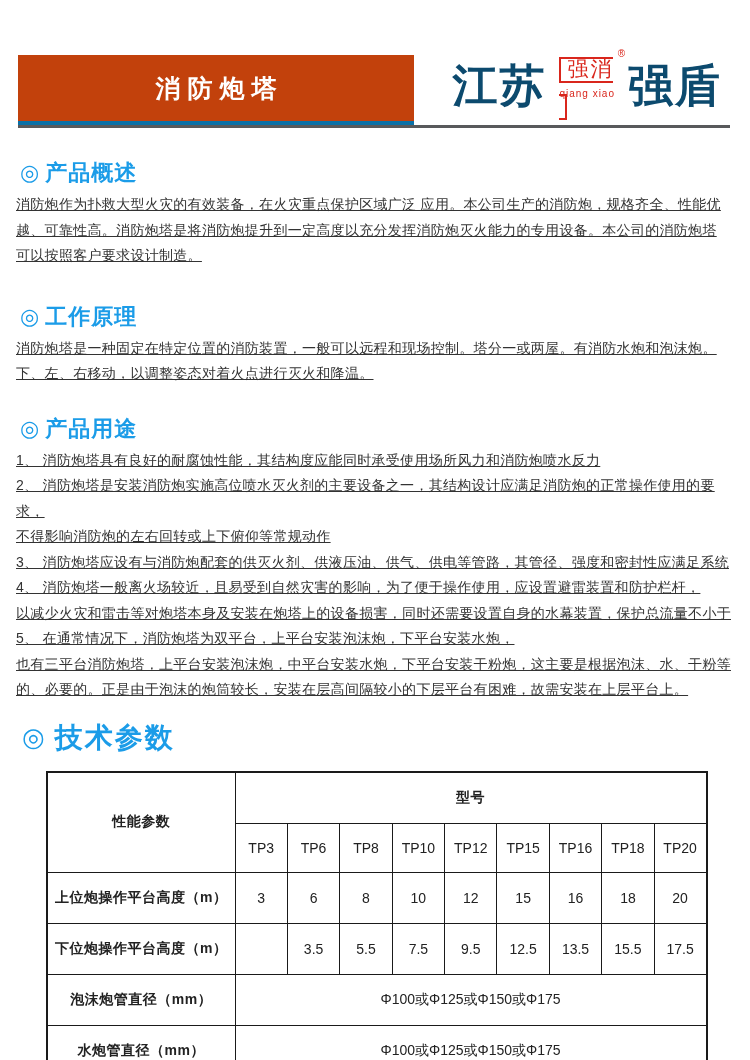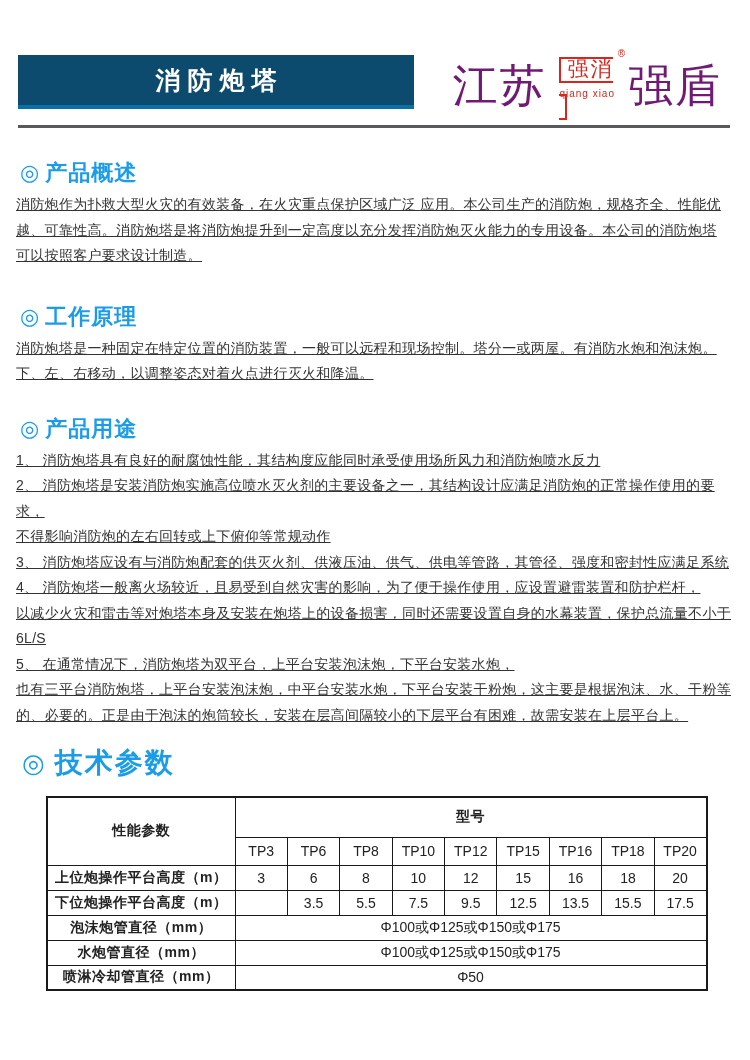--- a/index.html
+++ b/index.html
@@ -1,28 +1,28 @@
 <!DOCTYPE html>
 <html><head>
 <meta charset="utf-8">
 <style>
   * { box-sizing: border-box; margin: 0; padding: 0; }
   html, body { width: 750px; height: 1060px; background: #ffffff; overflow: hidden; }
   body { font-family: "Liberation Sans", "DejaVu Sans", sans-serif; color: #333; }
 
   .header { display: flex; justify-content: space-between; align-items: flex-start;
             margin: 55px 20px 0 18px; height: 58px; }
-  .title-box { width: 396px; height: 54px; background: #0c4a6e;
+  .title-box { width: 396px; height: 70px; background: #c2410c;
                border-bottom: 4px solid #0a70a6; display: flex; align-items: center;
                justify-content: center; }
   .title-box span { color: #ffffff; font-size: 25px; font-weight: bold;
                     letter-spacing: 7px; text-indent: 7px; }
 
   .logo { display: flex; align-items: center; gap: 13px; padding-right: 8px; }
-  .logo-cn { font-size: 45px; font-weight: normal; color: #701a75; letter-spacing: 2px; }
+  .logo-cn { font-size: 45px; font-weight: bold; color: #0c4a6e; letter-spacing: 2px; }
   .logo-mark { position: relative; margin-top: 2px; }
   .logo-box { border: 2px solid #d9261c; padding: 3px 6px 2px 6px; text-align: center; }
   .logo-box .zh { color: #d9261c; font-size: 21px; font-weight: normal; letter-spacing: 2px; line-height: 24px; }
   .logo-box .py { color: #d9261c; font-size: 10px; letter-spacing: 1px; line-height: 10px; display: block; margin-top: 8px; }
   .logo-reg { position: absolute; top: -9px; right: -10px; color: #d9261c; font-size: 10px; }
 
   .divider { height: 3px; background: #58595b; margin: 12px 20px 0 18px; }
 
   .content { padding: 0 17px 0 16px; }
 
@@ -34,21 +34,21 @@
 
   .para p { font-size: 14px; line-height: 25.5px; color: #333; letter-spacing: 0.3px; text-decoration: underline; }
 
   .m-h2 { margin-top: 33px; }
   .m-h3 { margin-top: 27px; }
   .m-h4 { margin-top: 16px; }
 
   .spec-table { border-collapse: collapse; margin: 14px 0 0 30px; table-layout: fixed;
                 width: 660px; }
   .spec-table td { border: 1px solid #1a1a1a; text-align: center; vertical-align: middle;
-                   font-size: 14px; color: #222; padding: 0 2px; }
+                   font-size: 14px; color: #222; padding: 16px 2px; }
   .spec-table { border: 2px solid #1a1a1a; }
   .spec-table .lbl { font-weight: bold; letter-spacing: 0.5px; }
   .r-group td { height: 40px; }
   .r-models td { height: 28px; }
   .r-data td { height: 25px; }
 </style>
 </head>
 <body>
 
 <div class="header">
@@ -95,21 +95,20 @@
     <span class="bullet">◎</span>
     <span>产品用途</span>
   </div>
   <div class="para">
     <p>1、 消防炮塔具有良好的耐腐蚀性能，其结构度应能同时承受使用场所风力和消防炮喷水反力</p>
     <p>2、 消防炮塔是安装消防炮实施高位喷水灭火剂的主要设备之一，其结构设计应满足消防炮的正常操作使用的要求，</p>
     <p>不得影响消防炮的左右回转或上下俯仰等常规动作</p>
     <p>3、 消防炮塔应设有与消防炮配套的供灭火剂、供液压油、供气、供电等管路，其管径、强度和密封性应满足系统</p>
     <p>4、 消防炮塔一般离火场较近，且易受到自然灾害的影响，为了便于操作使用，应设置避雷装置和防护栏杆，</p>
     <p>以减少火灾和雷击等对炮塔本身及安装在炮塔上的设备损害，同时还需要设置自身的水幕装置，保护总流量不小于</p>
-    <p>6L/S</p>
     <p>5、 在通常情况下，消防炮塔为双平台，上平台安装泡沫炮，下平台安装水炮，</p>
     <p>也有三平台消防炮塔，上平台安装泡沫炮，中平台安装水炮，下平台安装干粉炮，这主要是根据泡沫、水、干粉等</p>
     <p>的、必要的。正是由于泡沫的炮筒较长，安装在层高间隔较小的下层平台有困难，故需安装在上层平台上。</p>
   </div>
 
   <div class="sec-heading big m-h4">
     <span class="bullet">◎</span>
     <span>技术参数</span>
   </div>
 

